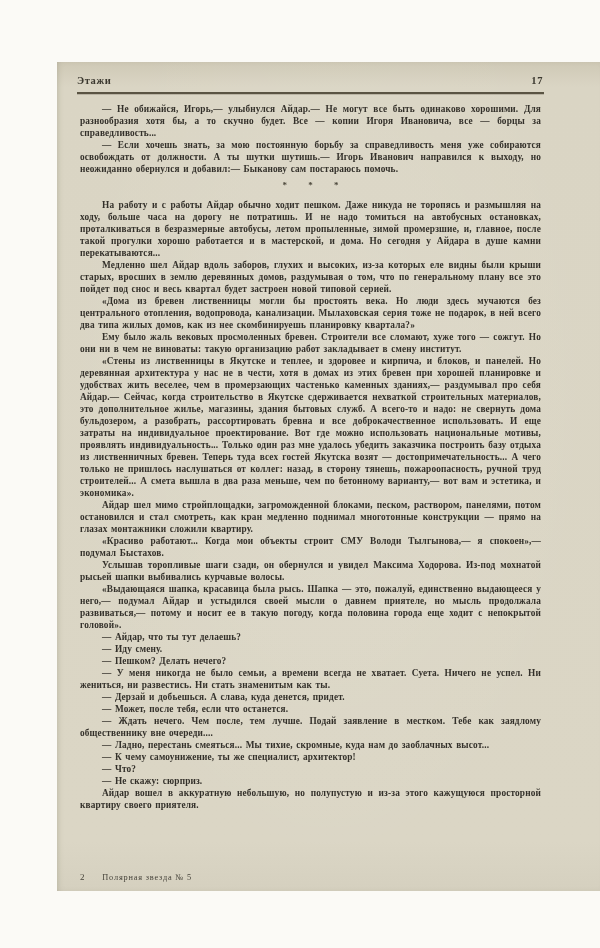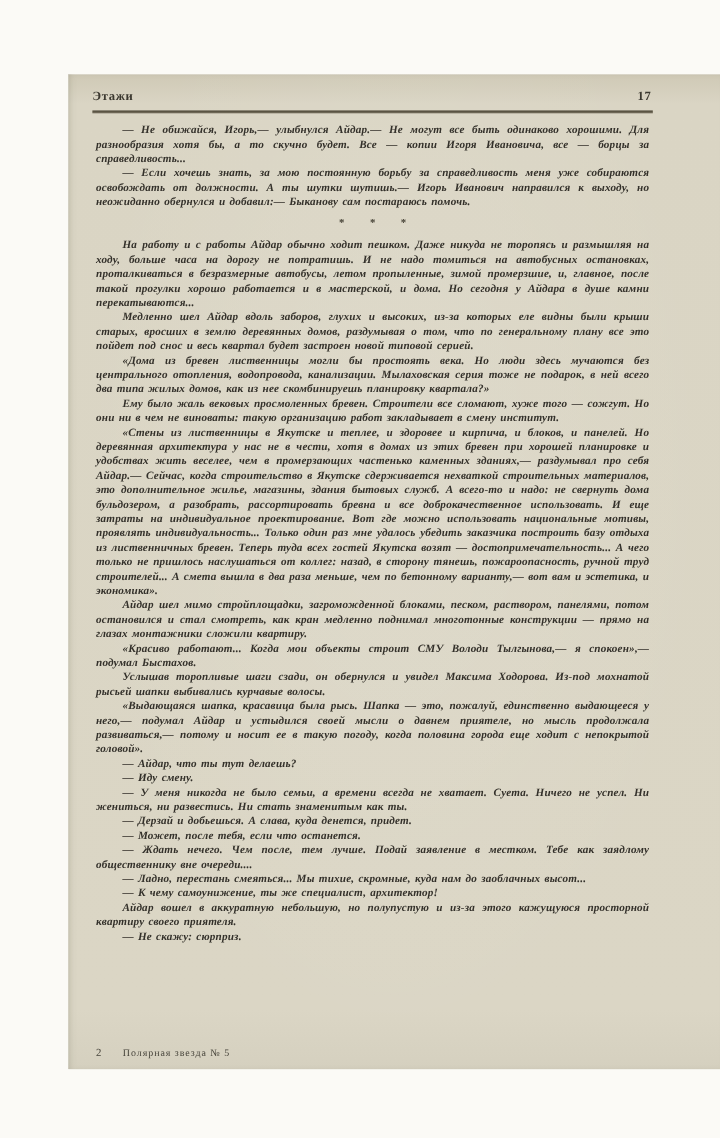--- a/index.html
+++ b/index.html
@@ -59,21 +59,20 @@
     font-size: 9.3px;
     line-height: 12px;
     font-weight: bold;
     letter-spacing: 0.15px;
     word-spacing: 1px;
   }
   .para {
     margin: 0;
     text-align: justify;
     text-indent: 22px;
-    font-style: italic;
   }
   .separator {
     text-align: center;
     letter-spacing: 9px;
     font-size: 9px;
     color: #4a463a;
     margin: 4px 0 7px 0;
     line-height: 13px;
     text-indent: 9px; 
   }
@@ -116,28 +115,30 @@
         <div class="para">Медленно шел Айдар вдоль заборов, глухих и высоких, из-за которых еле видны были крыши старых, вросших в землю деревянных домов, раздумывая о том, что по генеральному плану все это пойдет под снос и весь квартал будет застроен новой типовой серией.</div>
         <div class="para">«Дома из бревен лиственницы могли бы простоять века. Но люди здесь мучаются без центрального отопления, водопровода, канализации. Мылаховская серия тоже не подарок, в ней всего два типа жилых домов, как из нее скомбинируешь планировку квартала?»</div>
         <div class="para">Ему было жаль вековых просмоленных бревен. Строители все сломают, хуже того — сожгут. Но они ни в чем не виноваты: такую организацию работ закладывает в смену институт.</div>
         <div class="para">«Стены из лиственницы в Якутске и теплее, и здоровее и кирпича, и блоков, и панелей. Но деревянная архитектура у нас не в чести, хотя в домах из этих бревен при хорошей планировке и удобствах жить веселее, чем в промерзающих частенько каменных зданиях,— раздумывал про себя Айдар.— Сейчас, когда строительство в Якутске сдерживается нехваткой строительных материалов, это дополнительное жилье, магазины, здания бытовых служб. А всего-то и надо: не свернуть дома бульдозером, а разобрать, рассортировать бревна и все доброкачественное использовать. И еще затраты на индивидуальное проектирование. Вот где можно использовать национальные мотивы, проявлять индивидуальность... Только один раз мне удалось убедить заказчика построить базу отдыха из лиственничных бревен. Теперь туда всех гостей Якутска возят — достопримечательность... А чего только не пришлось наслушаться от коллег: назад, в сторону тянешь, пожароопасность, ручной труд строителей... А смета вышла в два раза меньше, чем по бетонному варианту,— вот вам и эстетика, и экономика».</div>
         <div class="para">Айдар шел мимо стройплощадки, загроможденной блоками, песком, раствором, панелями, потом остановился и стал смотреть, как кран медленно поднимал многотонные конструкции — прямо на глазах монтажники сложили квартиру.</div>
         <div class="para">«Красиво работают... Когда мои объекты строит СМУ Володи Тылгынова,— я спокоен»,— подумал Быстахов.</div>
         <div class="para">Услышав торопливые шаги сзади, он обернулся и увидел Максима Ходорова. Из-под мохнатой рысьей шапки выбивались курчавые волосы.</div>
         <div class="para">«Выдающаяся шапка, красавица была рысь. Шапка — это, пожалуй, единственно выдающееся у него,— подумал Айдар и устыдился своей мысли о давнем приятеле, но мысль продолжала развиваться,— потому и носит ее в такую погоду, когда половина города еще ходит с непокрытой головой».</div>
         <div class="para">— Айдар, что ты тут делаешь?</div>
         <div class="para">— Иду смену.</div>
+        <div class="para">— Пешком? Делать нечего?</div>
         <div class="para">— У меня никогда не было семьи, а времени всегда не хватает. Суета. Ничего не успел. Ни жениться, ни развестись. Ни стать знаменитым как ты.</div>
         <div class="para">— Дерзай и добьешься. А слава, куда денется, придет.</div>
         <div class="para">— Может, после тебя, если что останется.</div>
         <div class="para">— Ждать нечего. Чем после, тем лучше. Подай заявление в местком. Тебе как заядлому общественнику вне очереди....</div>
         <div class="para">— Ладно, перестань смеяться... Мы тихие, скромные, куда нам до заоблачных высот...</div>
         <div class="para">— К чему самоунижение, ты же специалист, архитектор!</div>
+        <div class="para">— Что?</div>
+        <div class="para">— Не скажу: сюрприз.</div>
         <div class="para">Айдар вошел в аккуратную небольшую, но полупустую и из-за этого кажущуюся просторной квартиру своего приятеля.</div>
-        <div class="para">— Не скажу: сюрприз.</div>
       </div>
 
     <div class="footer-line">
       <span class="sig">2</span>
       <span>Полярная звезда № 5</span>
     </div>
 
   </div>
 </div>
 

